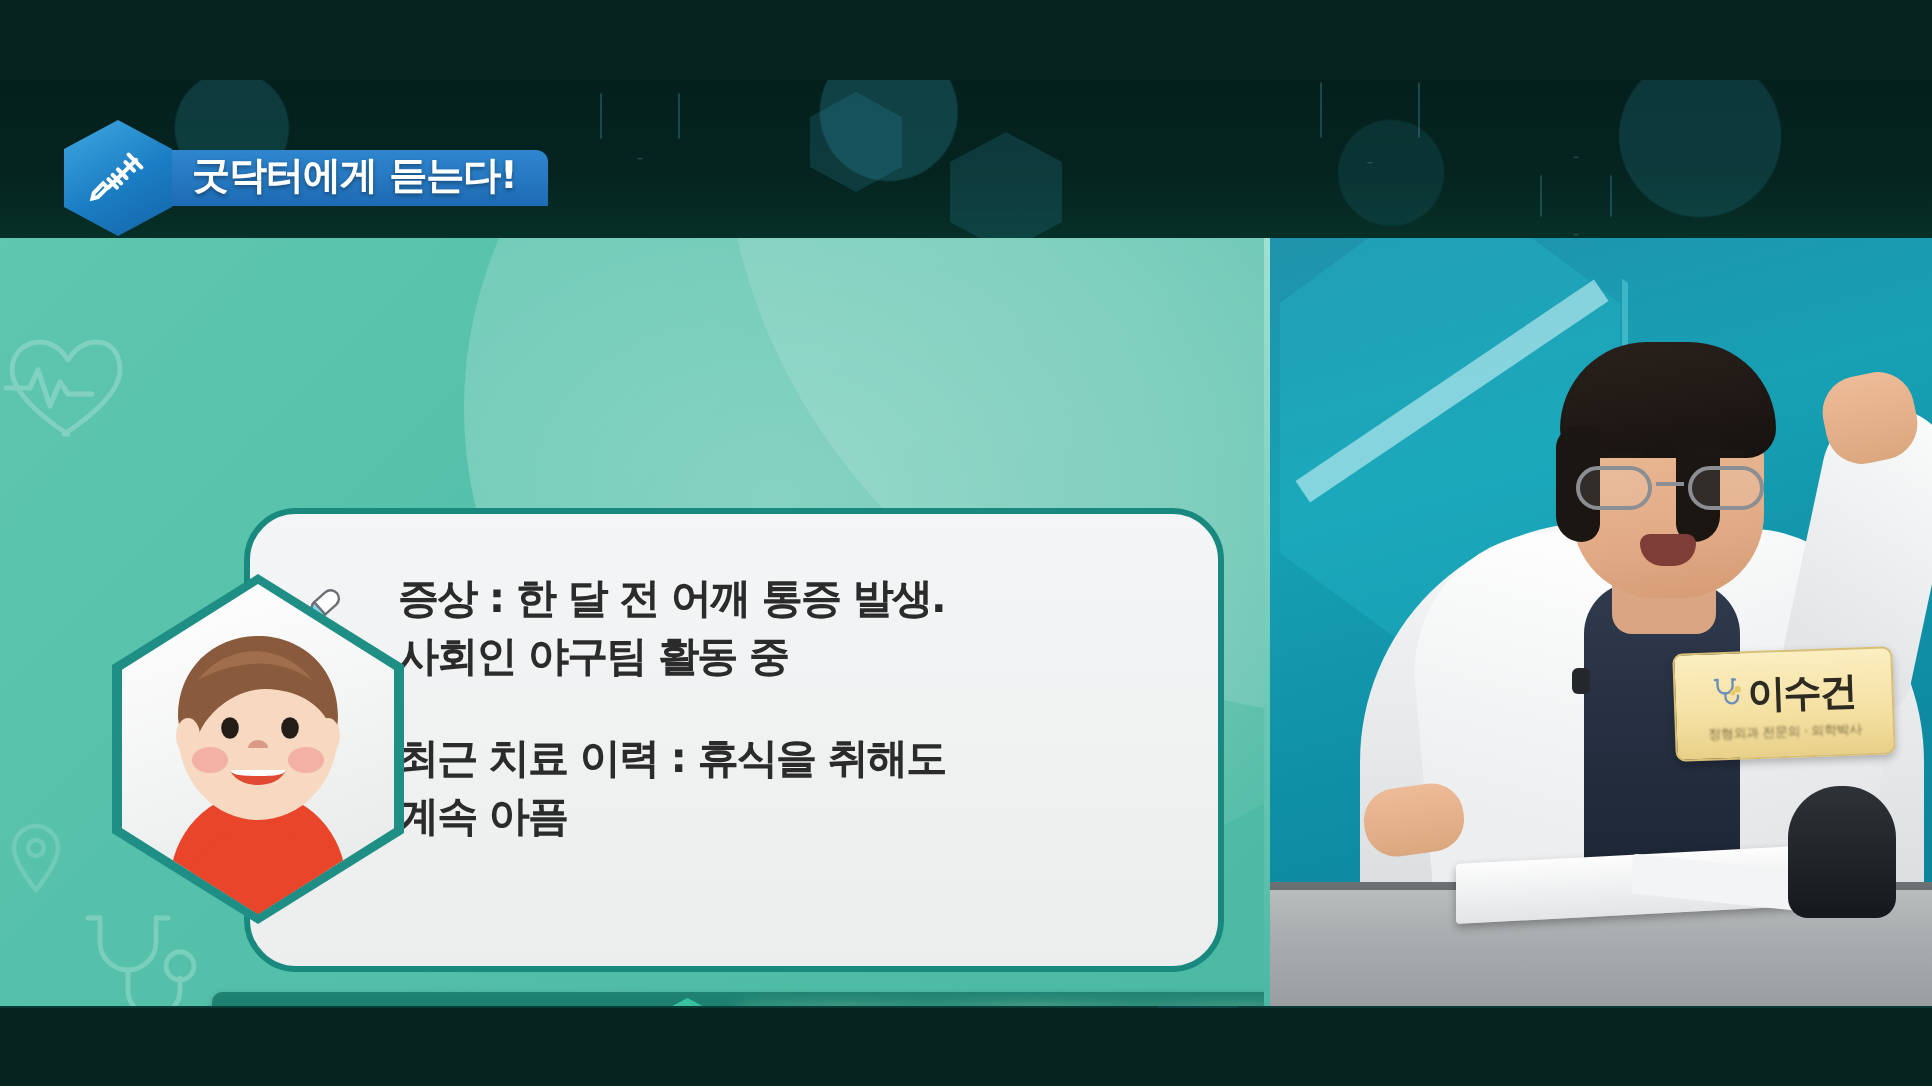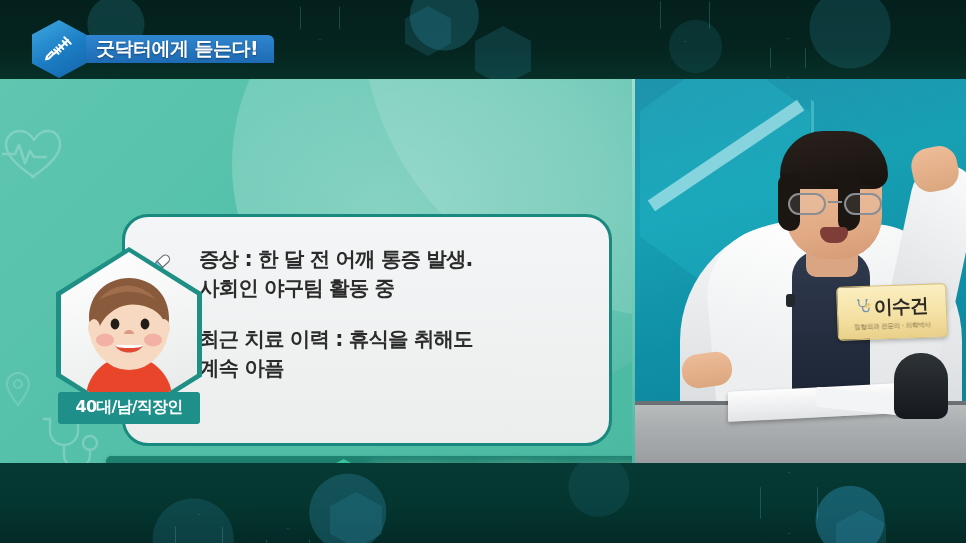--- a/index.html
+++ b/index.html
@@ -1,21 +1,21 @@
 <!DOCTYPE html>
 <html><head>
 <meta charset="utf-8">
 <style>
   * { margin:0; padding:0; box-sizing:border-box; }
   html,body { width:966px; height:543px; overflow:hidden; }
   body {
     font-family:"DejaVu Sans","Liberation Sans",sans-serif;
     background:#06231f;
   }
-  #stage { position:relative; width:966px; height:543px; overflow:hidden; }
+  #stage { position:relative; width:966px; height:464px; overflow:hidden;margin-top:40px; }
 
   
   .bg-top, .bg-bottom {
     position:absolute; left:0; width:966px;
     background:
       radial-gradient(circle at 12% 30%, rgba(36,120,132,.30) 0 28px, transparent 29px),
       radial-gradient(circle at 46% 20%, rgba(40,140,160,.30) 0 34px, transparent 35px),
       radial-gradient(circle at 72% 58%, rgba(30,110,125,.22) 0 26px, transparent 27px),
       radial-gradient(circle at 88% 35%, rgba(45,150,175,.20) 0 40px, transparent 41px),
       linear-gradient(180deg,#04201d 0%,#05241f 60%,#063028 100%);
@@ -321,21 +321,20 @@
           <ellipse cx="103" cy="76" rx="6" ry="9" fill="#f6d9c0"></ellipse>
           <ellipse cx="44" cy="88" rx="9" ry="6.5" fill="#f2a8a0" opacity=".85"></ellipse>
           <ellipse cx="92" cy="88" rx="9" ry="6.5" fill="#f2a8a0" opacity=".85"></ellipse>
           <ellipse cx="54" cy="72" rx="4.4" ry="5.4" fill="#241c16"></ellipse>
           <ellipse cx="84" cy="72" rx="4.4" ry="5.4" fill="#241c16"></ellipse>
           <path d="M68 78c-3 0-5 2-5 4h10c0-2-2-4-5-4z" fill="#d99a86"></path>
           <path d="M54 93c4 10 24 10 28 0z" fill="#e04a32"></path>
           <path d="M54 93h28c-1 2-3 3-14 3s-13-1-14-3z" fill="#ffffff"></path>
         </svg>
       </div>
-      <div class="avatar-label">40대/남/직장인</div>
     </div>
 
     <div class="live-banner">
       <span class="live-text">생방송 시청자 참여</span>
       <span class="phone-hex">
         
       </span>
       <span class="phone-blur"></span>
     </div>
   </div>

